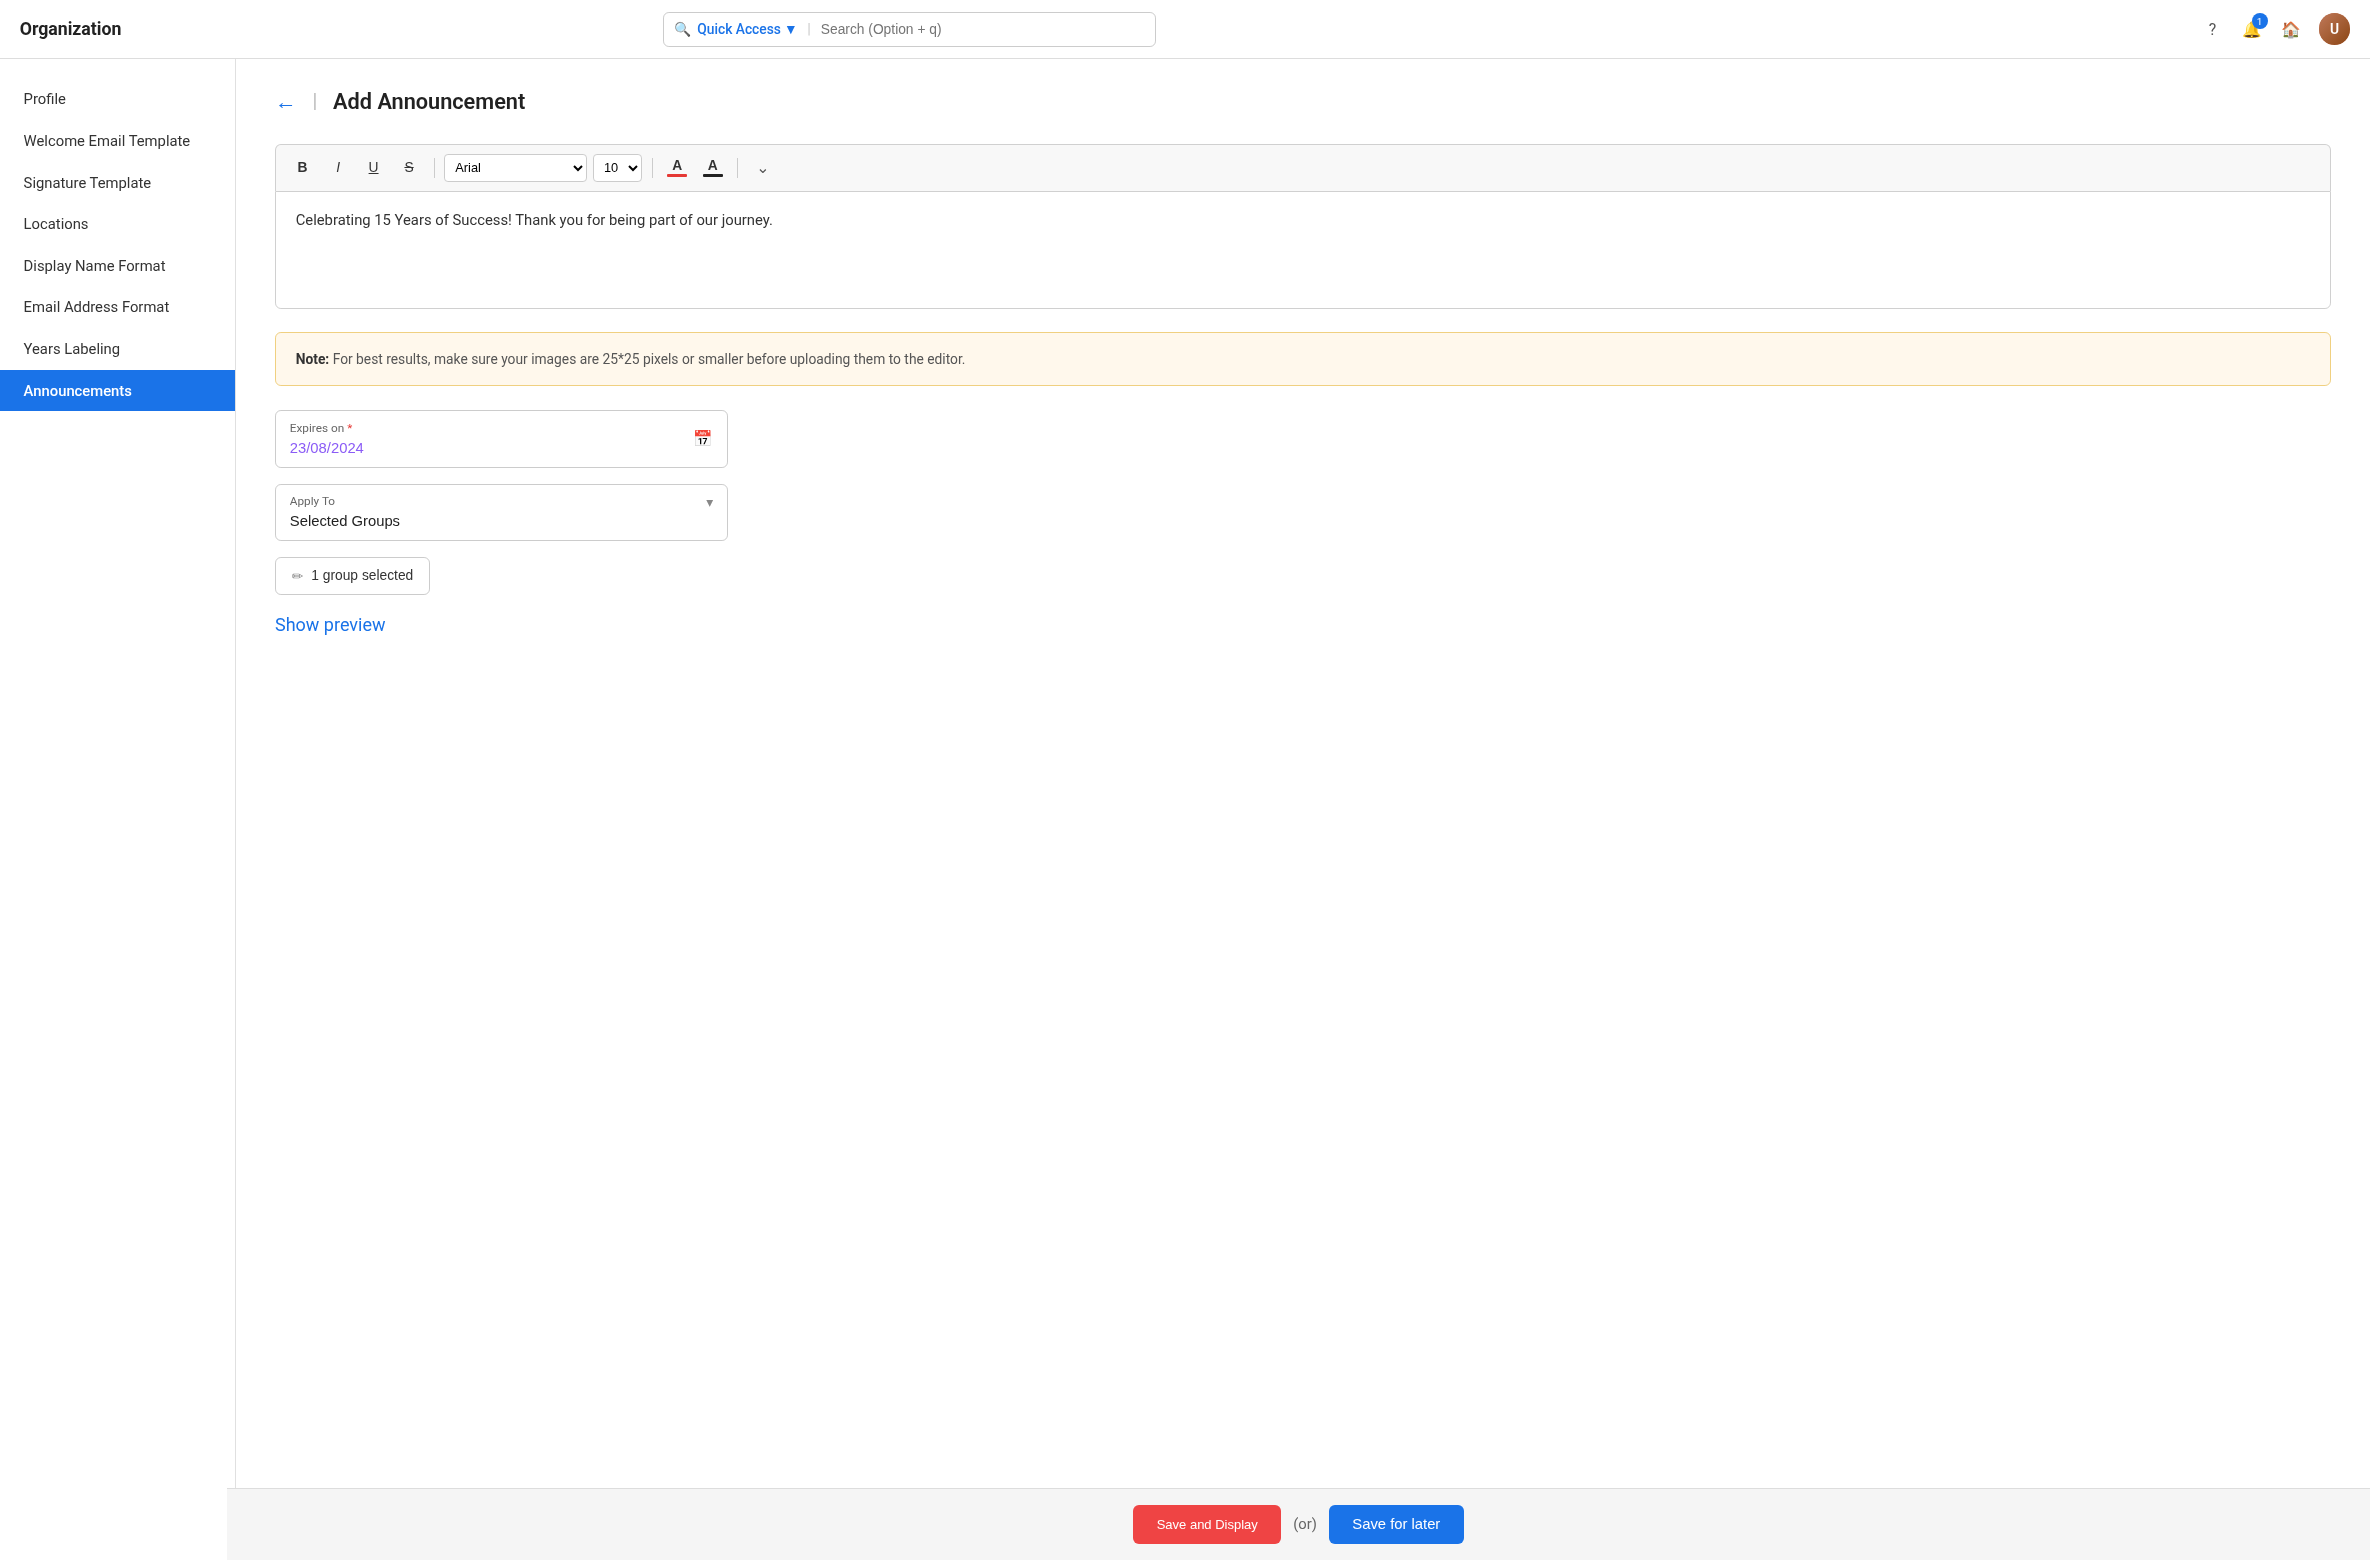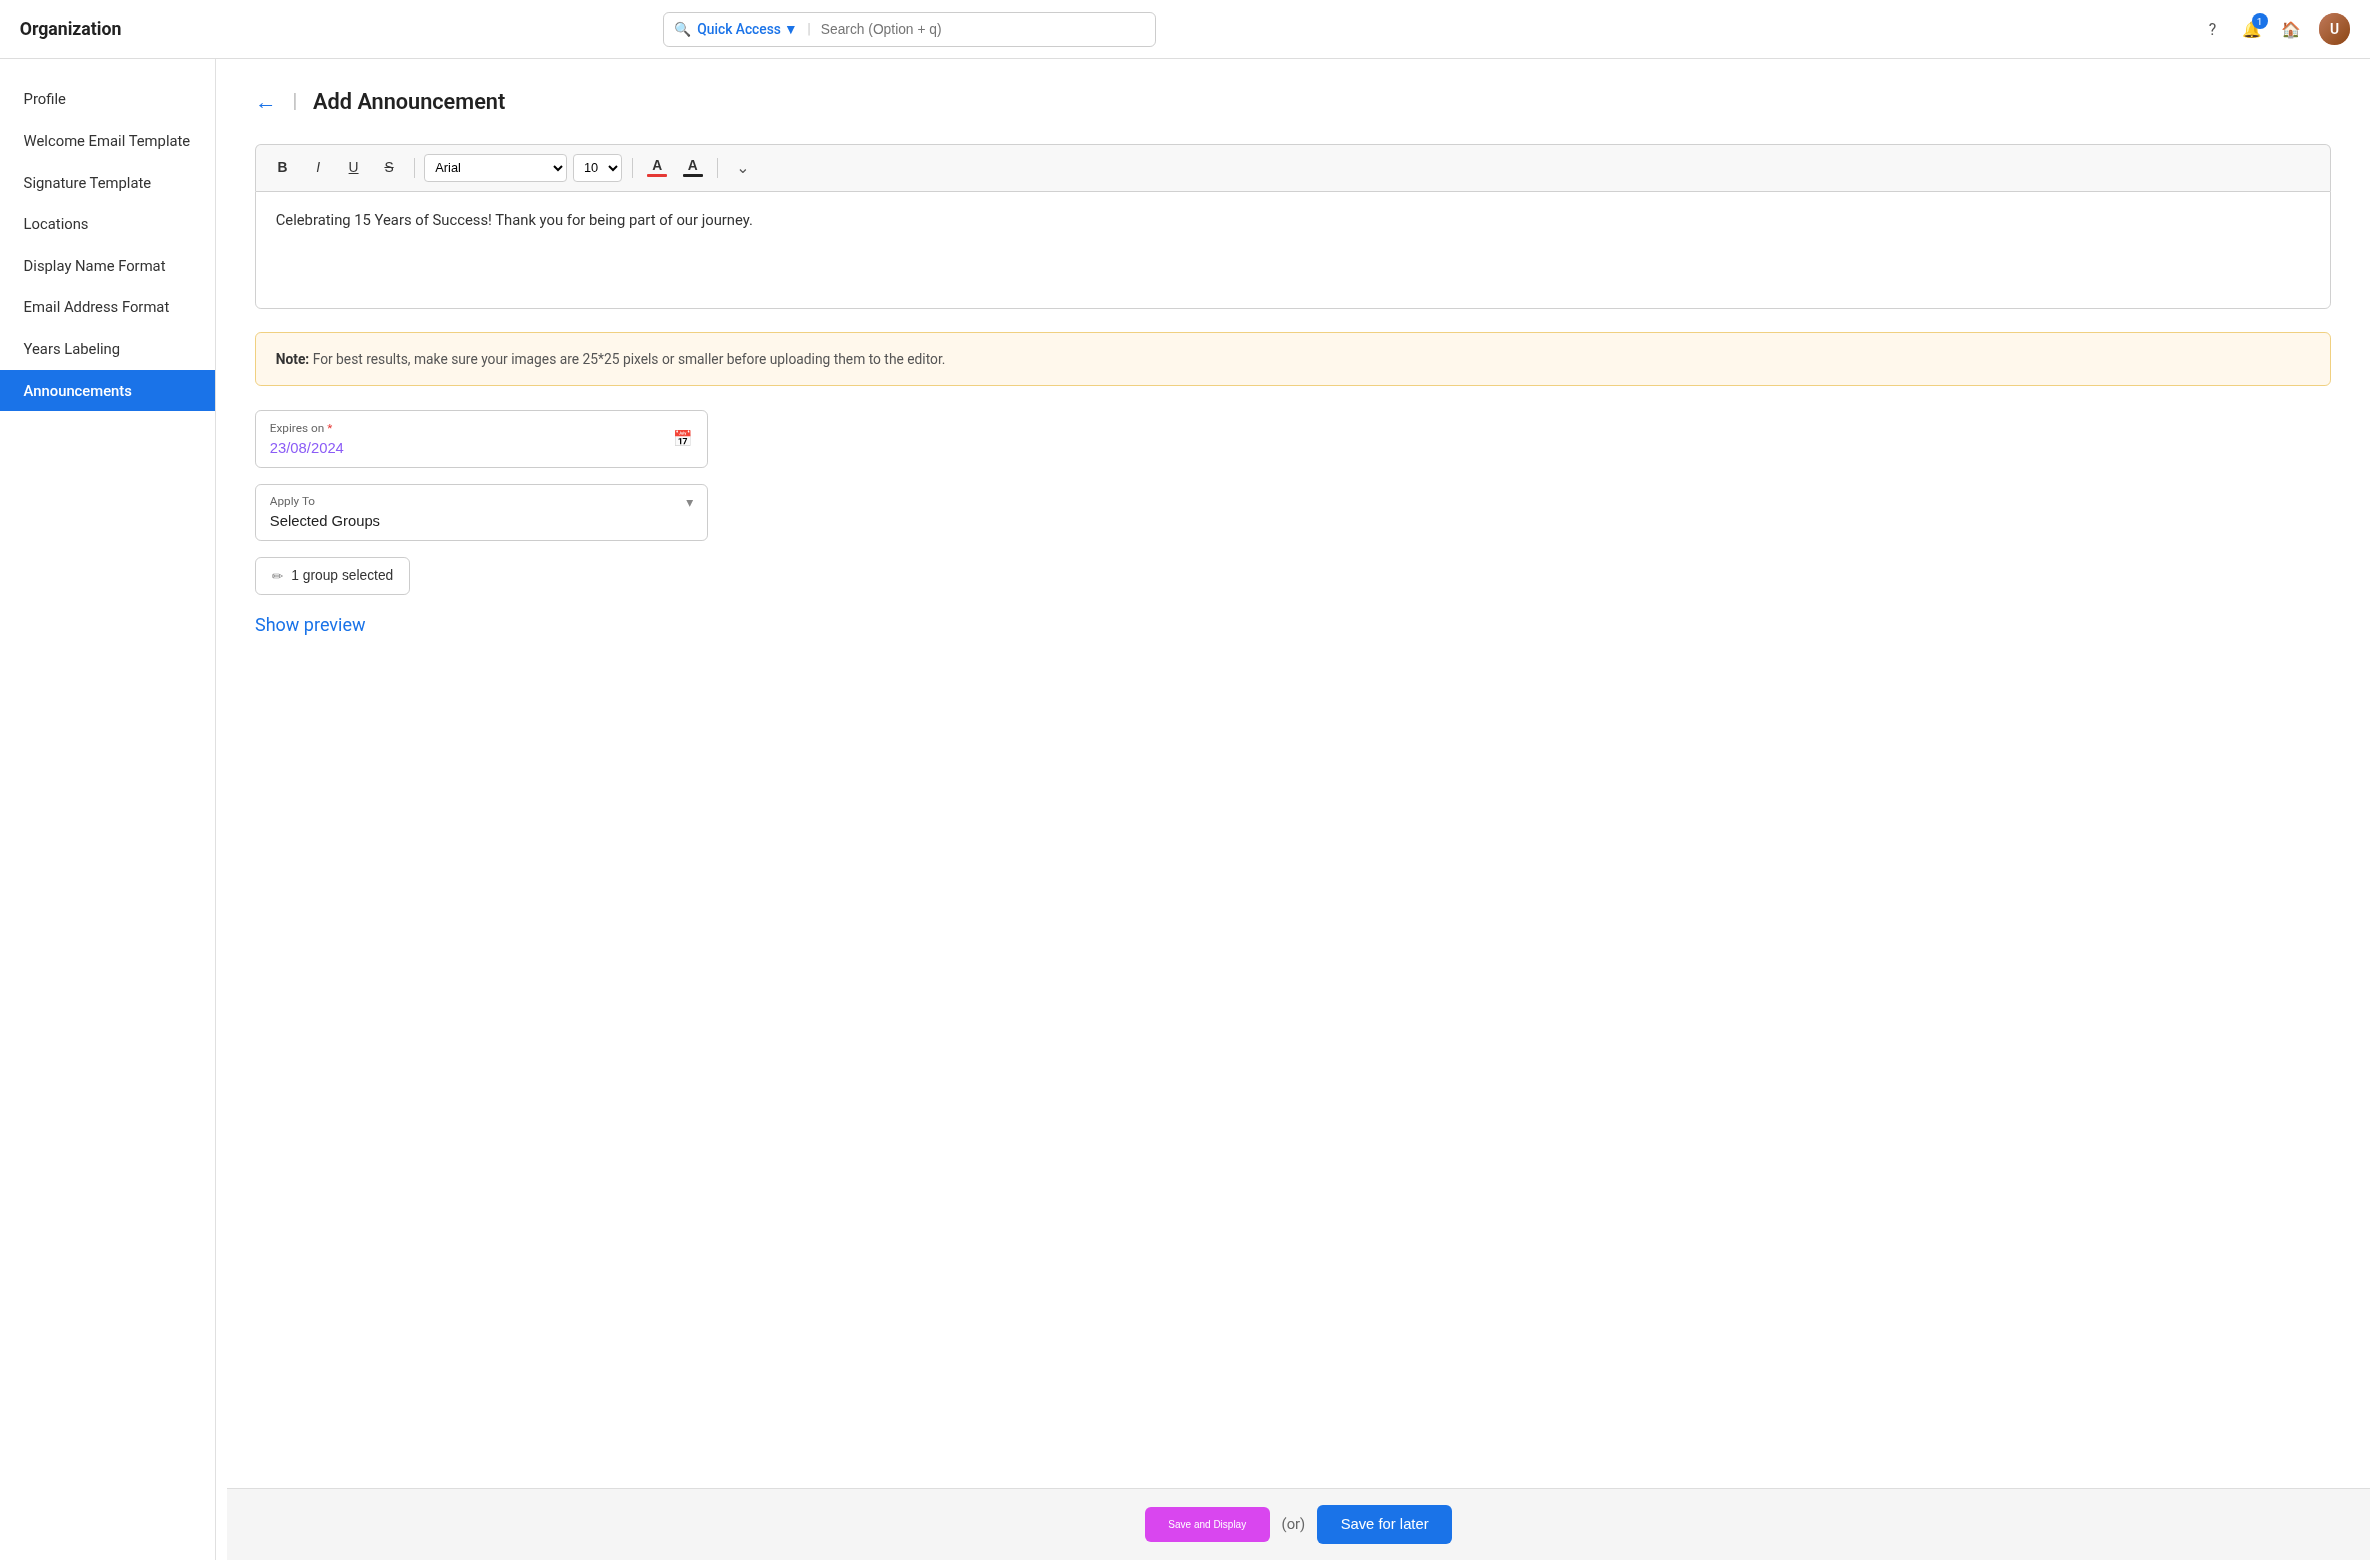--- a/index.html
+++ b/index.html
@@ -34,21 +34,21 @@
       color: #fff; border-radius: 50%; width: 15.8px; height: 15.8px;
       font-size: 9.9px; display: flex; align-items: center; justify-content: center;
     }
     .avatar { width: 31.5px; height: 31.5px; border-radius: 50%; background: #c0795a; overflow: hidden; cursor: pointer; }
     .avatar-img { width: 100%; height: 100%; background: linear-gradient(135deg, #c0795a, #8b4513); border-radius: 50%; display: flex; align-items: center; justify-content: center; color: #fff; font-size: 13.8px; font-weight: 600; }
 
     
     .app-layout { display: flex; margin-top: 59px; min-height: calc(100vh - 59px); }
 
     
-    .sidebar { width: 216px; background: #fff; border-right: 1px solid #e0e0e0; flex-shrink: 0; padding: 19.7px 0; }
+    .sidebar { width: 236px; background: #fff; border-right: 1px solid #e0e0e0; flex-shrink: 0; padding: 19.7px 0; }
     .sidebar-item {
       padding: 11.8px 23.6px; cursor: pointer; font-size: 14.8px; color: #333;
       transition: background 0.15s;
     }
     .sidebar-item.active { background: #1a73e8; color: #fff; font-weight: 500; }
 
     
     .main-content { flex: 1; background: #fff; padding: 29.6px 39px 99px 39px; position: relative; }
 
     
@@ -138,22 +138,22 @@
     .show-preview { color: #1a73e8; font-size: 18px; cursor: pointer; text-decoration: none; display: inline-block; text-align: right; }
 
     
     .bottom-bar {
       position: fixed; bottom: 0; left: 227px; right: 0;
       background: #f5f5f5; border-top: 1px solid #ddd;
       padding: 15.8px 39px; display: flex; align-items: center;
       justify-content: center; gap: 11.8px; z-index: 50;
     }
     .btn-primary {
-      background: #d946ef; color: #fff; border: none; border-radius: 5.9px;
-      padding: 11.8px 23.6px; font-size: 10px; font-weight: 500; cursor: pointer;
+      background: #ef4444; color: #fff; border: none; border-radius: 5.9px;
+      padding: 11.8px 23.6px; font-size: 13px; font-weight: 500; cursor: pointer;
       transition: background 0.15s;
     }
     .btn-secondary {
       background: #1a73e8; color: #fff; border: none; border-radius: 5.9px;
       padding: 11.8px 23.6px; font-size: 14.8px; font-weight: 500; cursor: pointer;
       transition: background 0.15s;
     }
     .or-text { color: #666; font-size: 14.8px; }
   </style>
 </head>

